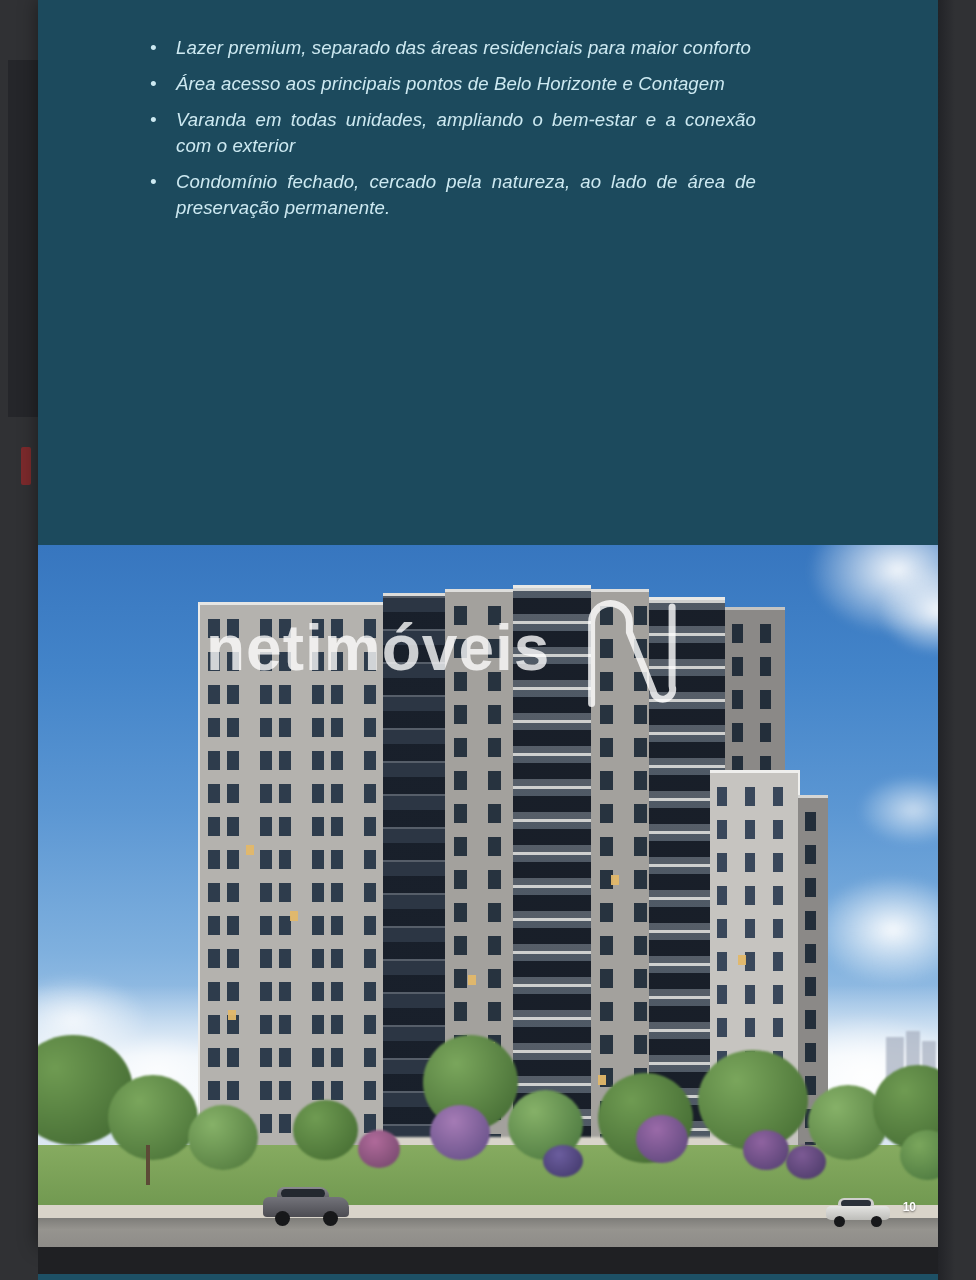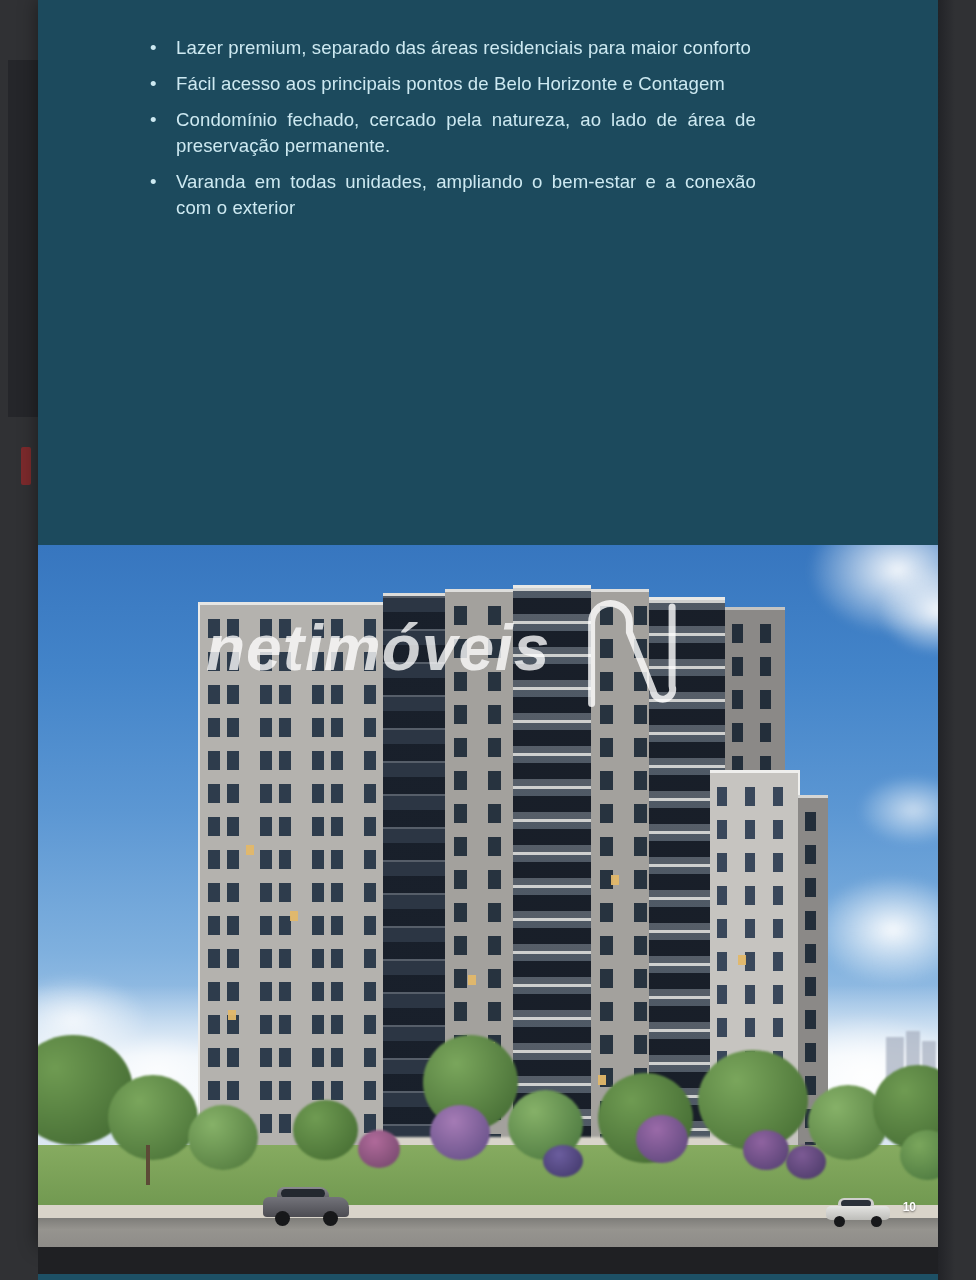--- a/index.html
+++ b/index.html
@@ -19,21 +19,21 @@
   .page{position:absolute;left:0;top:0;width:900px;height:1247px;background:#1c4a5d;
     box-shadow:0 0 18px rgba(0,0,0,.45);overflow:hidden;}
   .page-gap{position:absolute;left:0;top:1247px;width:900px;height:27px;background:#1f2023;}
   .next-page-sliver{position:absolute;left:0;top:1274px;width:900px;height:6px;background:#1d5065;}
 
   
   .doc-title{margin:49px 170px 0 110px;font-size:33px;line-height:40px;font-weight:bold;
     letter-spacing:.6px;color:#f0e6c6;}
   ul.bullets{list-style:none;margin:35px 0 0 110px;padding:0;width:608px;}
   ul.bullets li{position:relative;padding-left:28px;margin-bottom:10px;
-    font-size:18.6px;line-height:26px;color:#cde9f1;text-align:justify;letter-spacing:.1px;}
+    font-size:18.6px;line-height:26px;color:#cde9f1;text-align:justify;letter-spacing:.1px;font-style:italic;}
   ul.bullets li::before{content:"•";position:absolute;left:2px;top:0;color:#cde9f1;}
 
   
   .photo{position:absolute;left:0;top:545px;width:900px;height:702px;overflow:hidden;
     background:linear-gradient(180deg,#3776bf 0%,#4384c9 18%,#5c97d3 38%,
       #7fb0de 58%,#a9c9e8 72%,#d5e3f0 83%,#eef3f6 92%,#e9eef1 100%);}
   .cloud{position:absolute;border-radius:50%;filter:blur(4px);
     background:radial-gradient(closest-side,rgba(255,255,255,.95),rgba(255,255,255,0));}
   .haze{position:absolute;left:0;top:440px;width:900px;height:130px;
     background:linear-gradient(to bottom,rgba(255,255,255,0),rgba(255,255,255,.8) 55%,rgba(255,255,255,.9));}
@@ -89,43 +89,43 @@
   .car-small .body{position:absolute;left:0;top:8px;width:64px;height:14px;border-radius:5px;
     background:linear-gradient(to bottom,#e4e4e2,#bdbdb9);}
   .car-small .cabin{position:absolute;left:12px;top:0;width:36px;height:11px;border-radius:6px 6px 0 0;
     background:#cfcfcd;}
   .car-small .glass{position:absolute;left:15px;top:2px;width:30px;height:7px;border-radius:4px;background:#2b313a;}
   .car-small .wheel{width:11px;height:11px;top:18px;}
 
   
   .watermark{position:absolute;left:168px;top:38px;display:flex;align-items:flex-start;gap:22px;}
   .watermark .wm-text{font-size:64px;font-weight:bold;letter-spacing:1px;
-    color:rgba(255,255,255,.78);line-height:130px;font-style:italic;}
+    color:rgba(255,255,255,.78);line-height:130px;}
   .photo-page-number{position:absolute;right:22px;top:655px;font-size:12px;font-weight:bold;
     color:#ffffff;text-shadow:0 1px 2px rgba(0,0,0,.5);}
 </style>
 </head>
 <body>
 
 <div class="viewer">
 
   <div class="left-strip">
     <div class="left-thumb"></div>
     <div class="left-red-thumb"></div>
   </div>
 
   <div class="page-col">
     <div class="page">
 
 
       <ul class="bullets">
         <li>Lazer premium, separado das áreas residenciais para maior conforto</li>
-        <li>Fácil acesso aos principais pontos de Belo Horizonte e Contagem</li>
+        <li>Área acesso aos principais pontos de Belo Horizonte e Contagem</li>
+        <li>Varanda em todas unidades, ampliando o bem-estar e a conexão com o exterior</li>
         <li>Condomínio fechado, cercado pela natureza, ao lado de área de preservação permanente.</li>
-        <li>Varanda em todas unidades, ampliando o bem-estar e a conexão com o exterior</li>
       </ul>
 
       <div class="photo">
 
         <div class="cloud" style="left:770px;top:-40px;width:180px;height:130px;"></div>
         <div class="cloud" style="left:840px;top:20px;width:120px;height:90px;"></div>
         <div class="cloud" style="left:820px;top:230px;width:110px;height:70px;opacity:.7;"></div>
         <div class="cloud" style="left:775px;top:330px;width:160px;height:110px;"></div>
         <div class="cloud" style="left:730px;top:470px;width:200px;height:120px;"></div>
         <div class="cloud" style="left:-40px;top:430px;width:150px;height:90px;opacity:.85;"></div>

